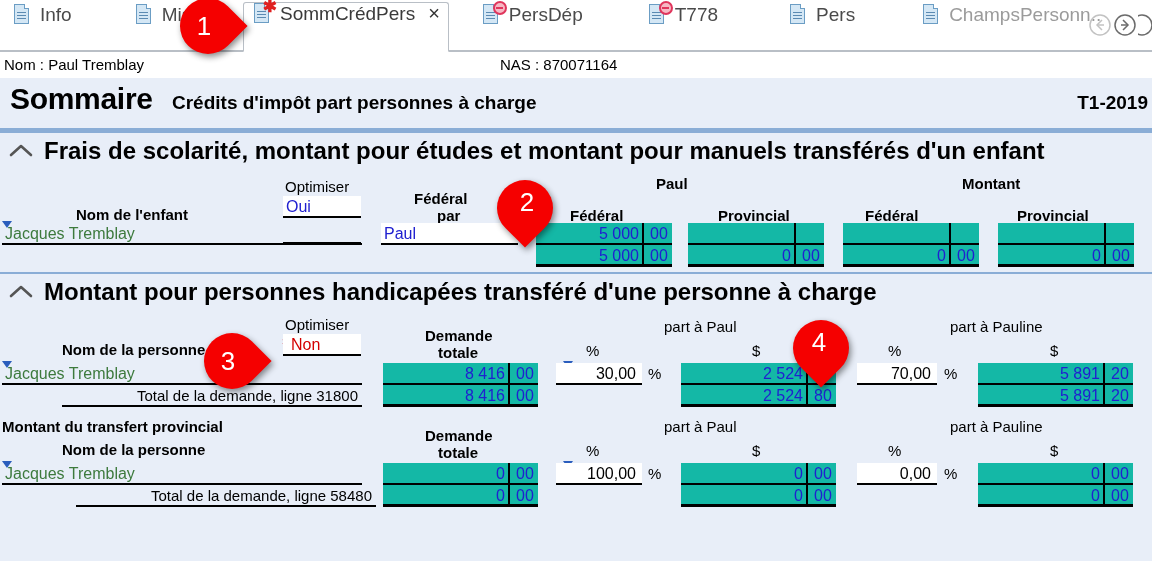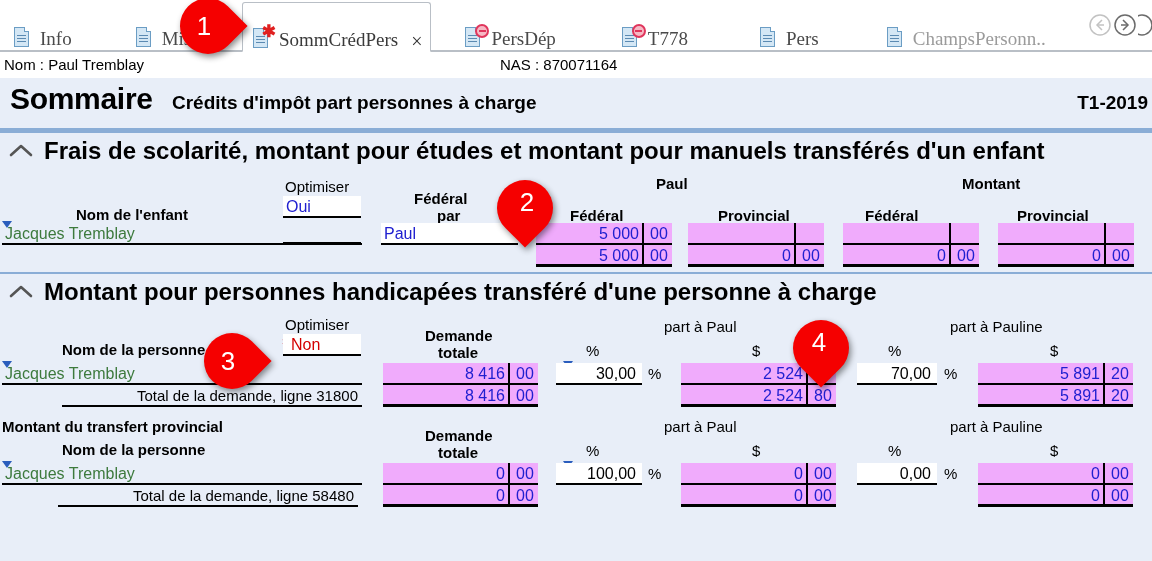--- a/index.html
+++ b/index.html
@@ -22,30 +22,29 @@
     box-sizing: border-box;
   }
   .tabs {
     display: flex;
     align-items: flex-end;
     height: 50px;
     padding-left: 2px;
   }
   .tab {
     display: flex;
-    align-items: flex-end;
+    align-items: flex-start;
     height: 46px;
     padding: 0 14px 0 10px;
     box-sizing: border-box;
     gap: 7px;
     font-size: 19px;
     color: #4a4a4a;
     white-space: nowrap;
     background: transparent;
-    font-family: Liberation Serif, serif;
   }
   .tab.active {
     background: #ffffff;
     border: 1px solid #b9bfc6;
     border-bottom: 1px solid #ffffff;
     border-radius: 3px 3px 0 0;
     height: 50px;
     margin-bottom: -2px;
     position: relative;
     z-index: 5;
@@ -165,21 +164,21 @@
   }
   .lbl {
     position: absolute;
     font-size: 15px; color: #000;
     white-space: nowrap;
   }
   .lbl.b { font-weight: bold; }
 
   
   .money {
-    position: absolute; height: 22px; background: #f0abfc; box-sizing: border-box;
+    position: absolute; height: 22px; background: #14b8a6; box-sizing: border-box;
   }
   .money .dol {
     position: absolute; left: 0; top: 0; bottom: 0; right: 28px;
     text-align: right; padding-right: 5px;
     font-size: 16px; color: #2020d0; line-height: 21px;
     box-sizing: border-box;
   }
   .money .sep {
     position: absolute; right: 28px; top: 0; bottom: 0;
     width: 2px; background: #000;
@@ -573,21 +572,21 @@
   <span class="caret" style="left:862px; top:332px; height:18px;"></span>
   <div class="pct ul" style="left:857px; top:330px; width:80px;">0,00</div>
   <span class="pctsign" style="left:944px; top:332px;">%</span>
 
   <div class="money ul" style="left:978px; top:330px; width:155px;">
     <span class="dol">0</span>
     <span class="sep"></span>
     <span class="cts">00</span>
   </div>
 
-  <div class="totline" style="left:58px; top:352px; width:300px;">Total de la demande, ligne 58480</div>
+  <div class="totline" style="left:76px; top:352px; width:300px;">Total de la demande, ligne 58480</div>
   <div class="money ulth" style="left:383px; top:352px; width:155px;">
     <span class="dol">0</span>
     <span class="sep"></span>
     <span class="cts">00</span>
   </div>
   <div class="money ulth" style="left:681px; top:352px; width:155px;">
     <span class="dol">0</span>
     <span class="sep"></span>
     <span class="cts">00</span>
   </div>

